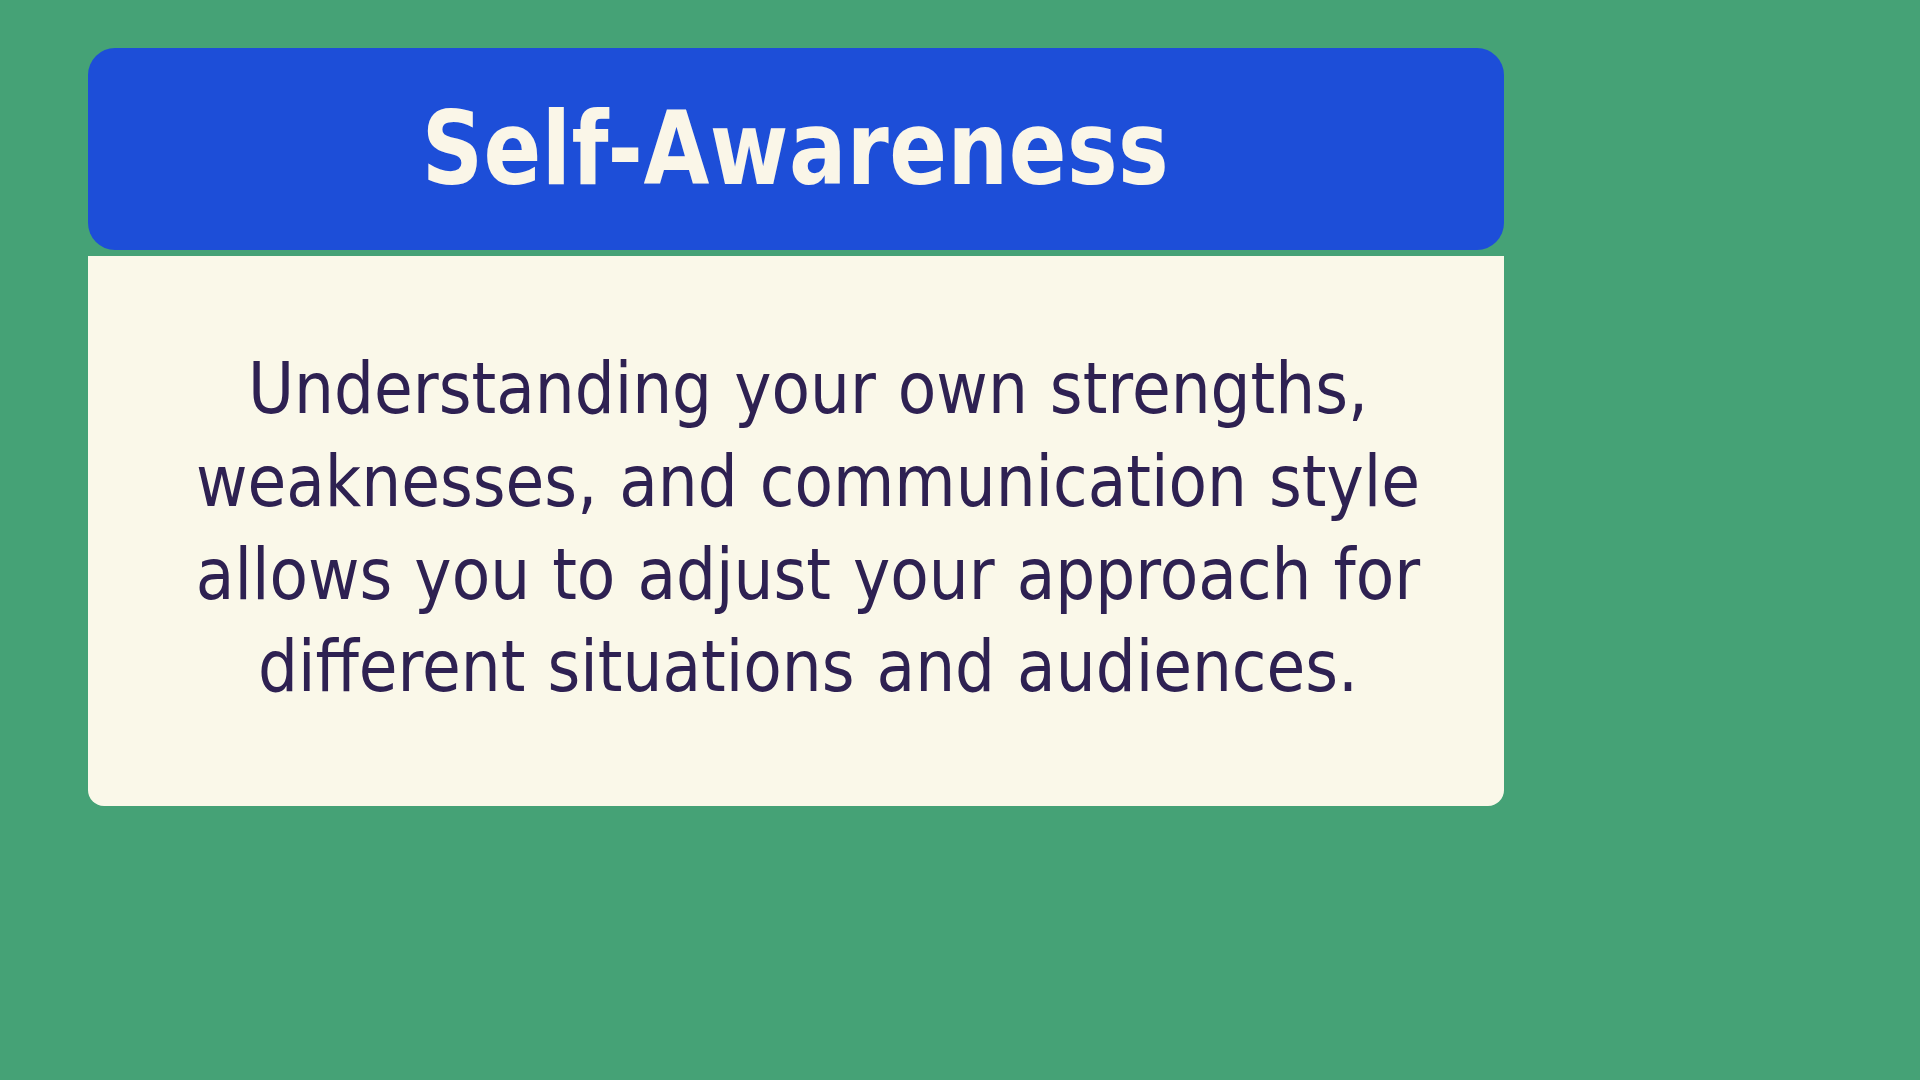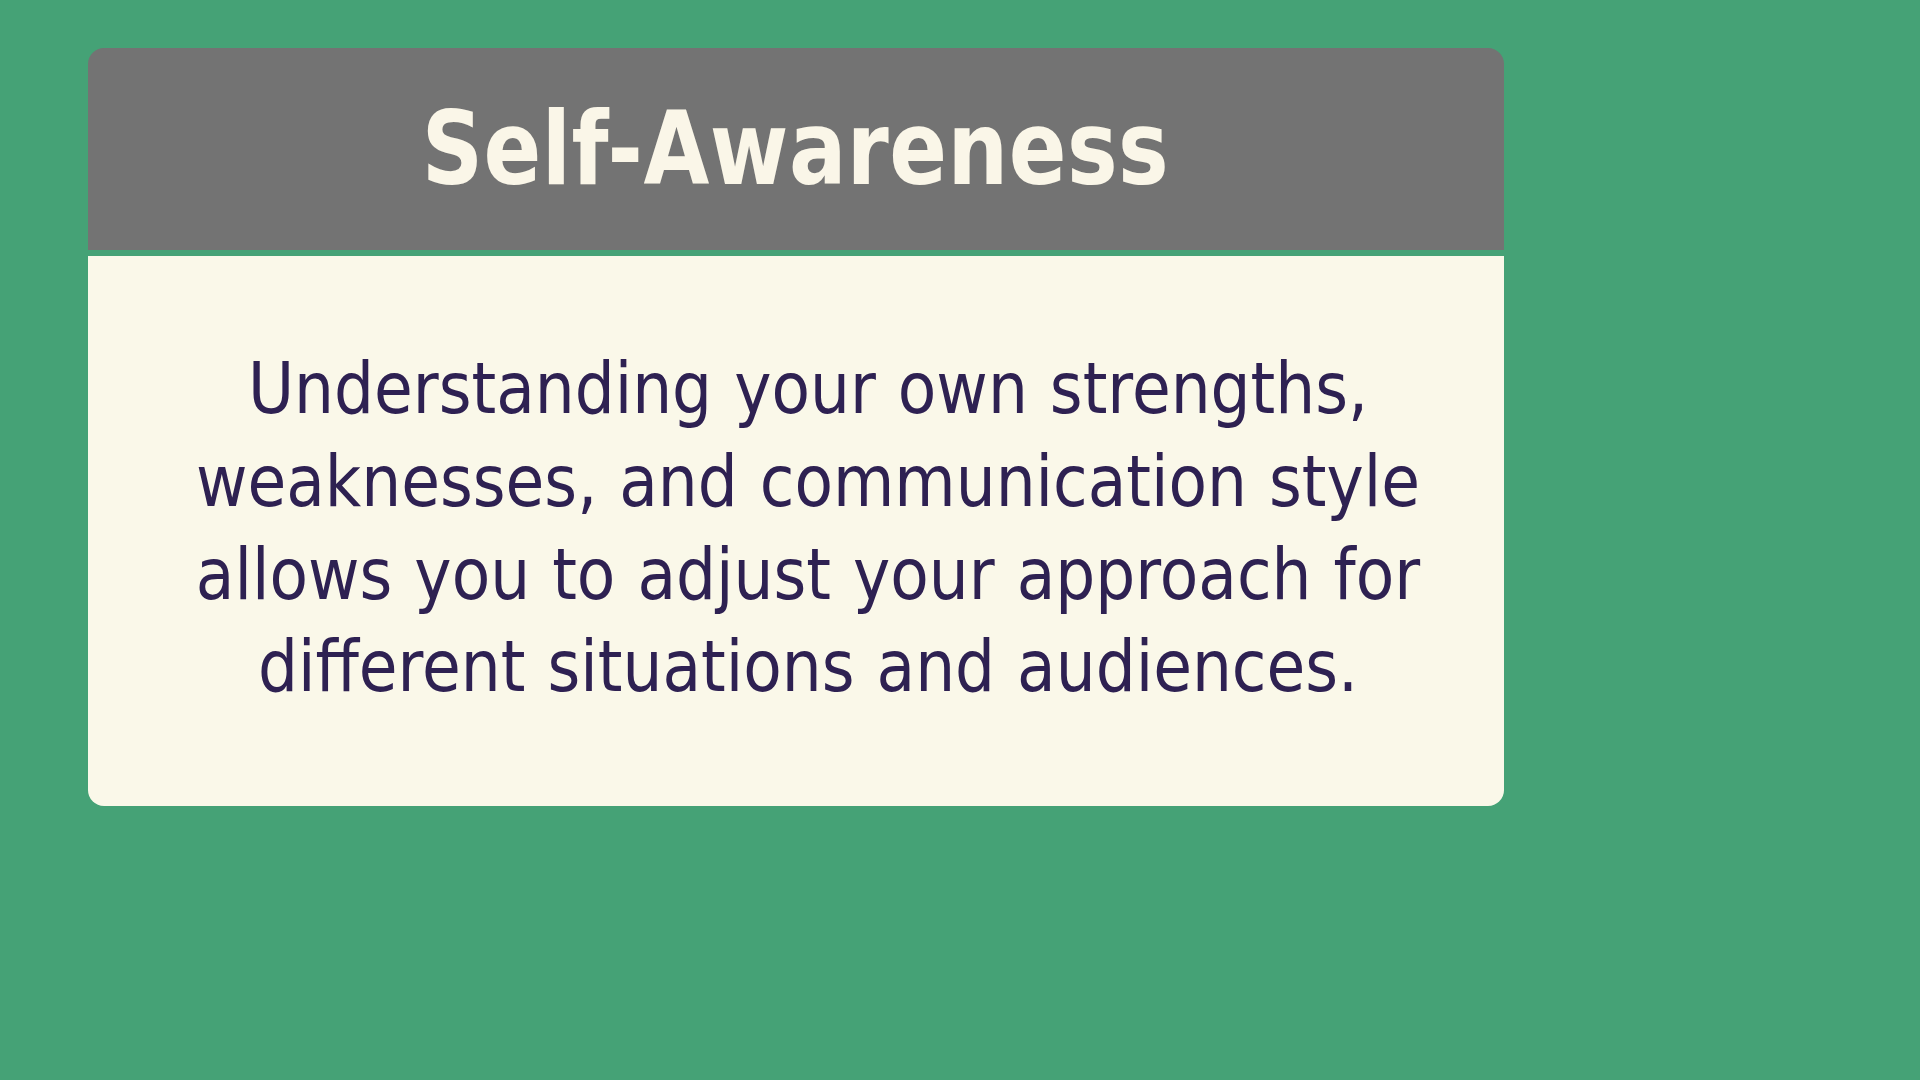--- a/index.html
+++ b/index.html
@@ -91,21 +91,21 @@
     word-spacing: 2px;
   }
 </style>
 </head>
 <body>
 
 <div id="stage" style="background: rgb(69, 162, 118);">
 
   <div id="card">
 
-    <div id="card-header" style="background: #737373;">
+    <div id="card-header" style="background: #1d4ed8; border-radius: 27px;">
       <div id="card-title" style="color: rgb(250, 246, 232);">Self-Awareness</div>
     </div>
 
     <div id="card-gap" style="background: rgb(69, 162, 118);"></div>
 
     <div id="card-body" style="background: rgb(250, 248, 233);">
       <div id="card-description" style="color: rgb(46, 33, 82);">Understanding your own strengths, weaknesses, and communication style allows you to adjust your approach for different situations and audiences.</div>
     </div>
 
   </div>

